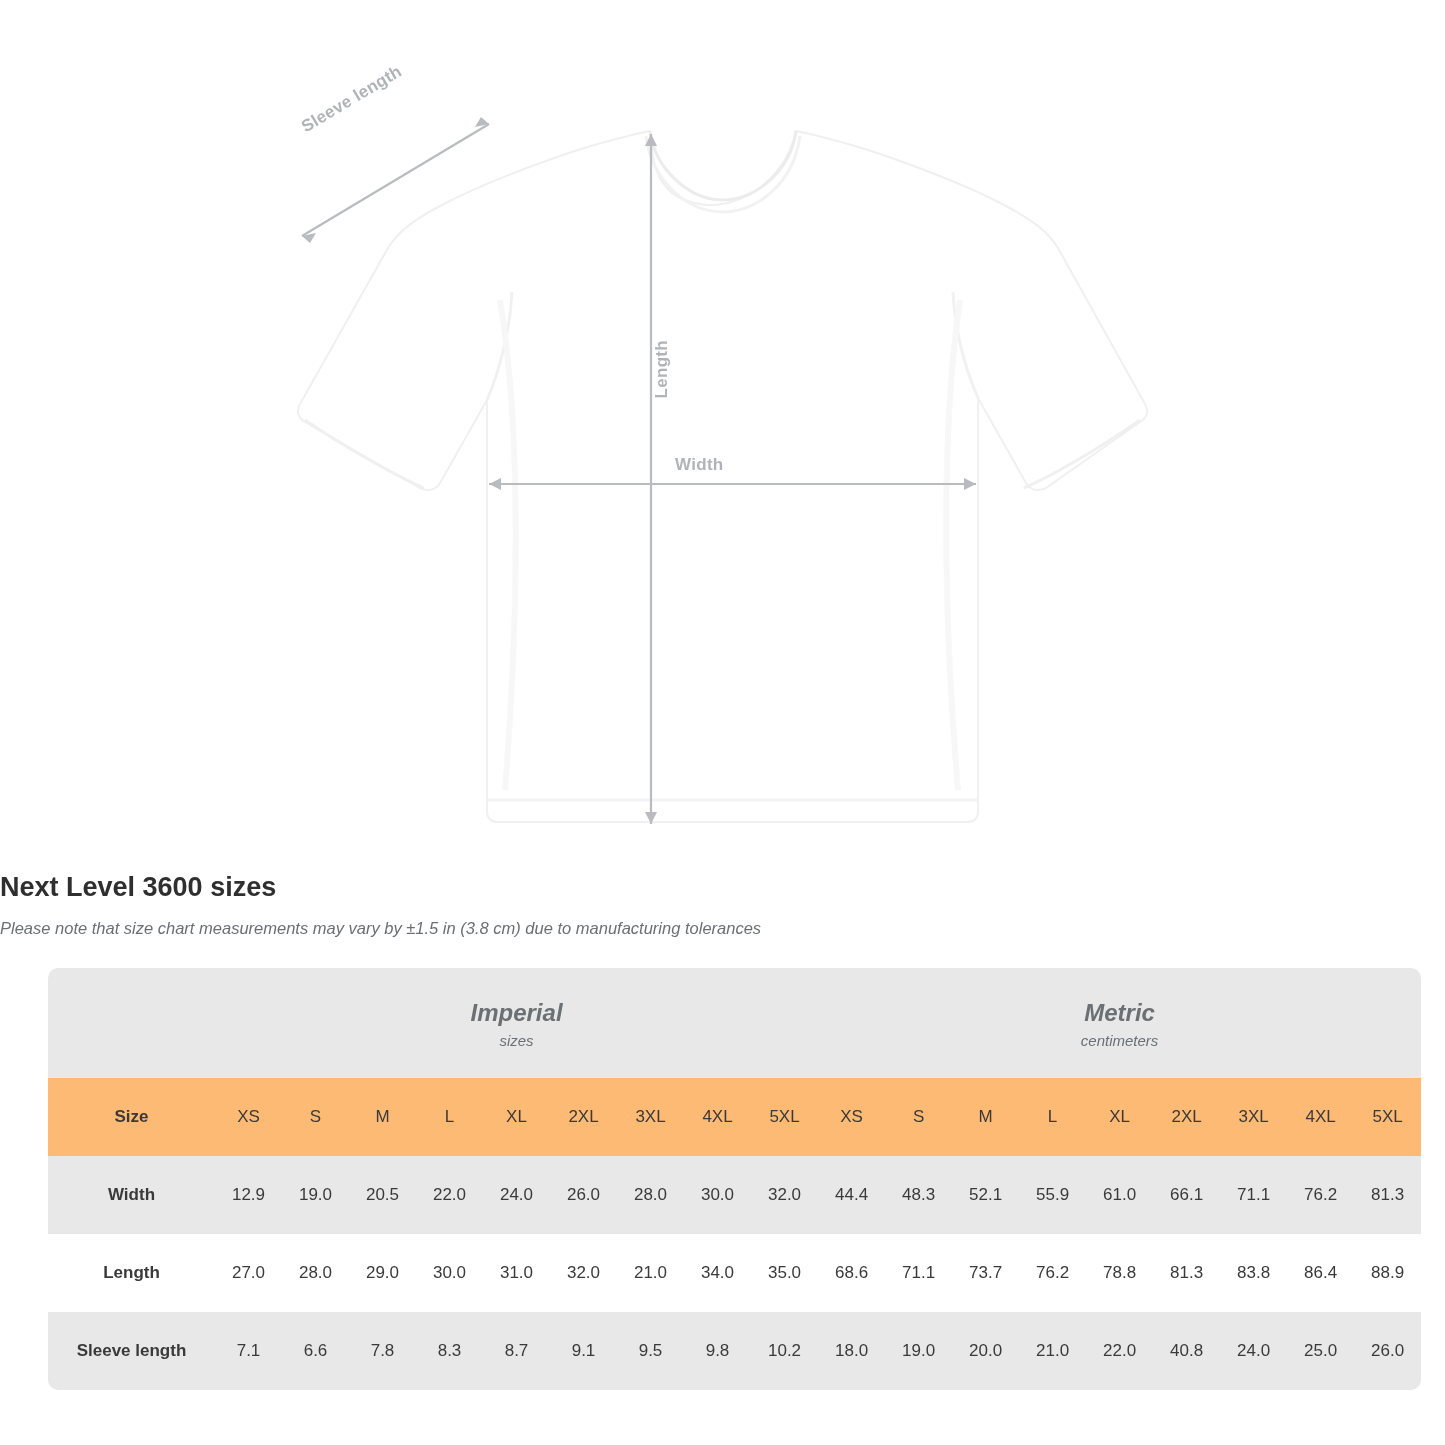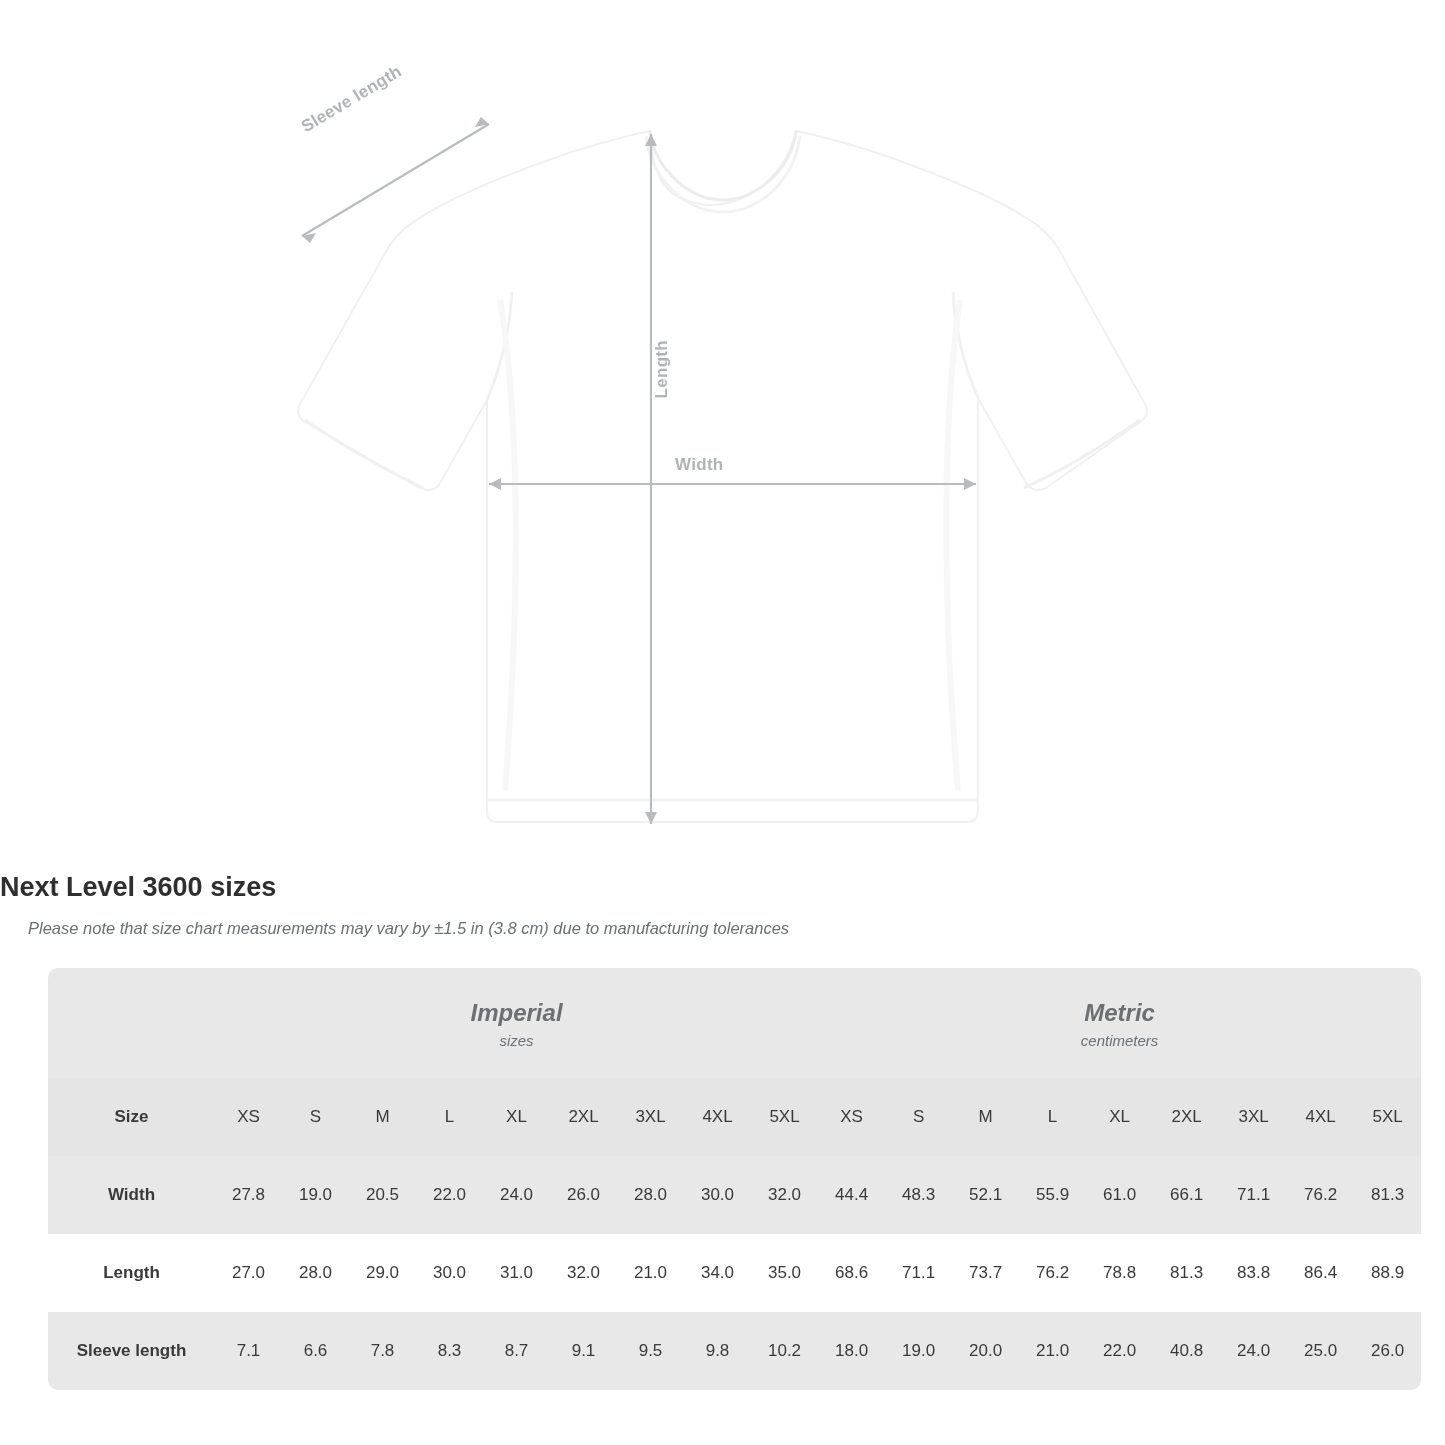--- a/index.html
+++ b/index.html
@@ -67,21 +67,20 @@
     font-size: 27px;
     font-weight: bold;
     color: #2f2f2f;
     margin: 0;
   }
   .chart-note {
     font-size: 16.5px;
     font-style: italic;
     color: #6b6f73;
     margin-top: 16px;
-    padding-left: 28px;
   }
 
   
   .table-wrap {
     margin: 30px 48px 0 48px;
   }
   table.size-table {
     border-collapse: collapse;
     width: 1349px;
     table-layout: fixed;
@@ -112,21 +111,21 @@
   }
   .group-unit {
     font-size: 15px;
     font-style: italic;
     color: #6b7075;
     margin-top: 4px;
   }
   
   .head-row td {
     height: 78px;
-    background: #e5e5e5;
+    background: #fdba74;
     font-size: 17px;
     font-weight: bold;
     color: #3a3a3a;
   }
   .head-row td.rowlabel {
     font-size: 17px;
     font-weight: bold;
   }
   
   .data-row td {
@@ -282,21 +281,21 @@
           <td>L</td>
           <td>XL</td>
           <td>2XL</td>
           <td>3XL</td>
           <td>4XL</td>
           <td>5XL</td>
         </tr>
 
         <tr class="data-row shade">
           <td class="rowlabel">Width</td>
-          <td>27.8</td>
+          <td>12.9</td>
           <td>19.0</td>
           <td>20.5</td>
           <td>22.0</td>
           <td>24.0</td>
           <td>26.0</td>
           <td>28.0</td>
           <td>30.0</td>
           <td>32.0</td>
           <td>44.4</td>
           <td>48.3</td>

